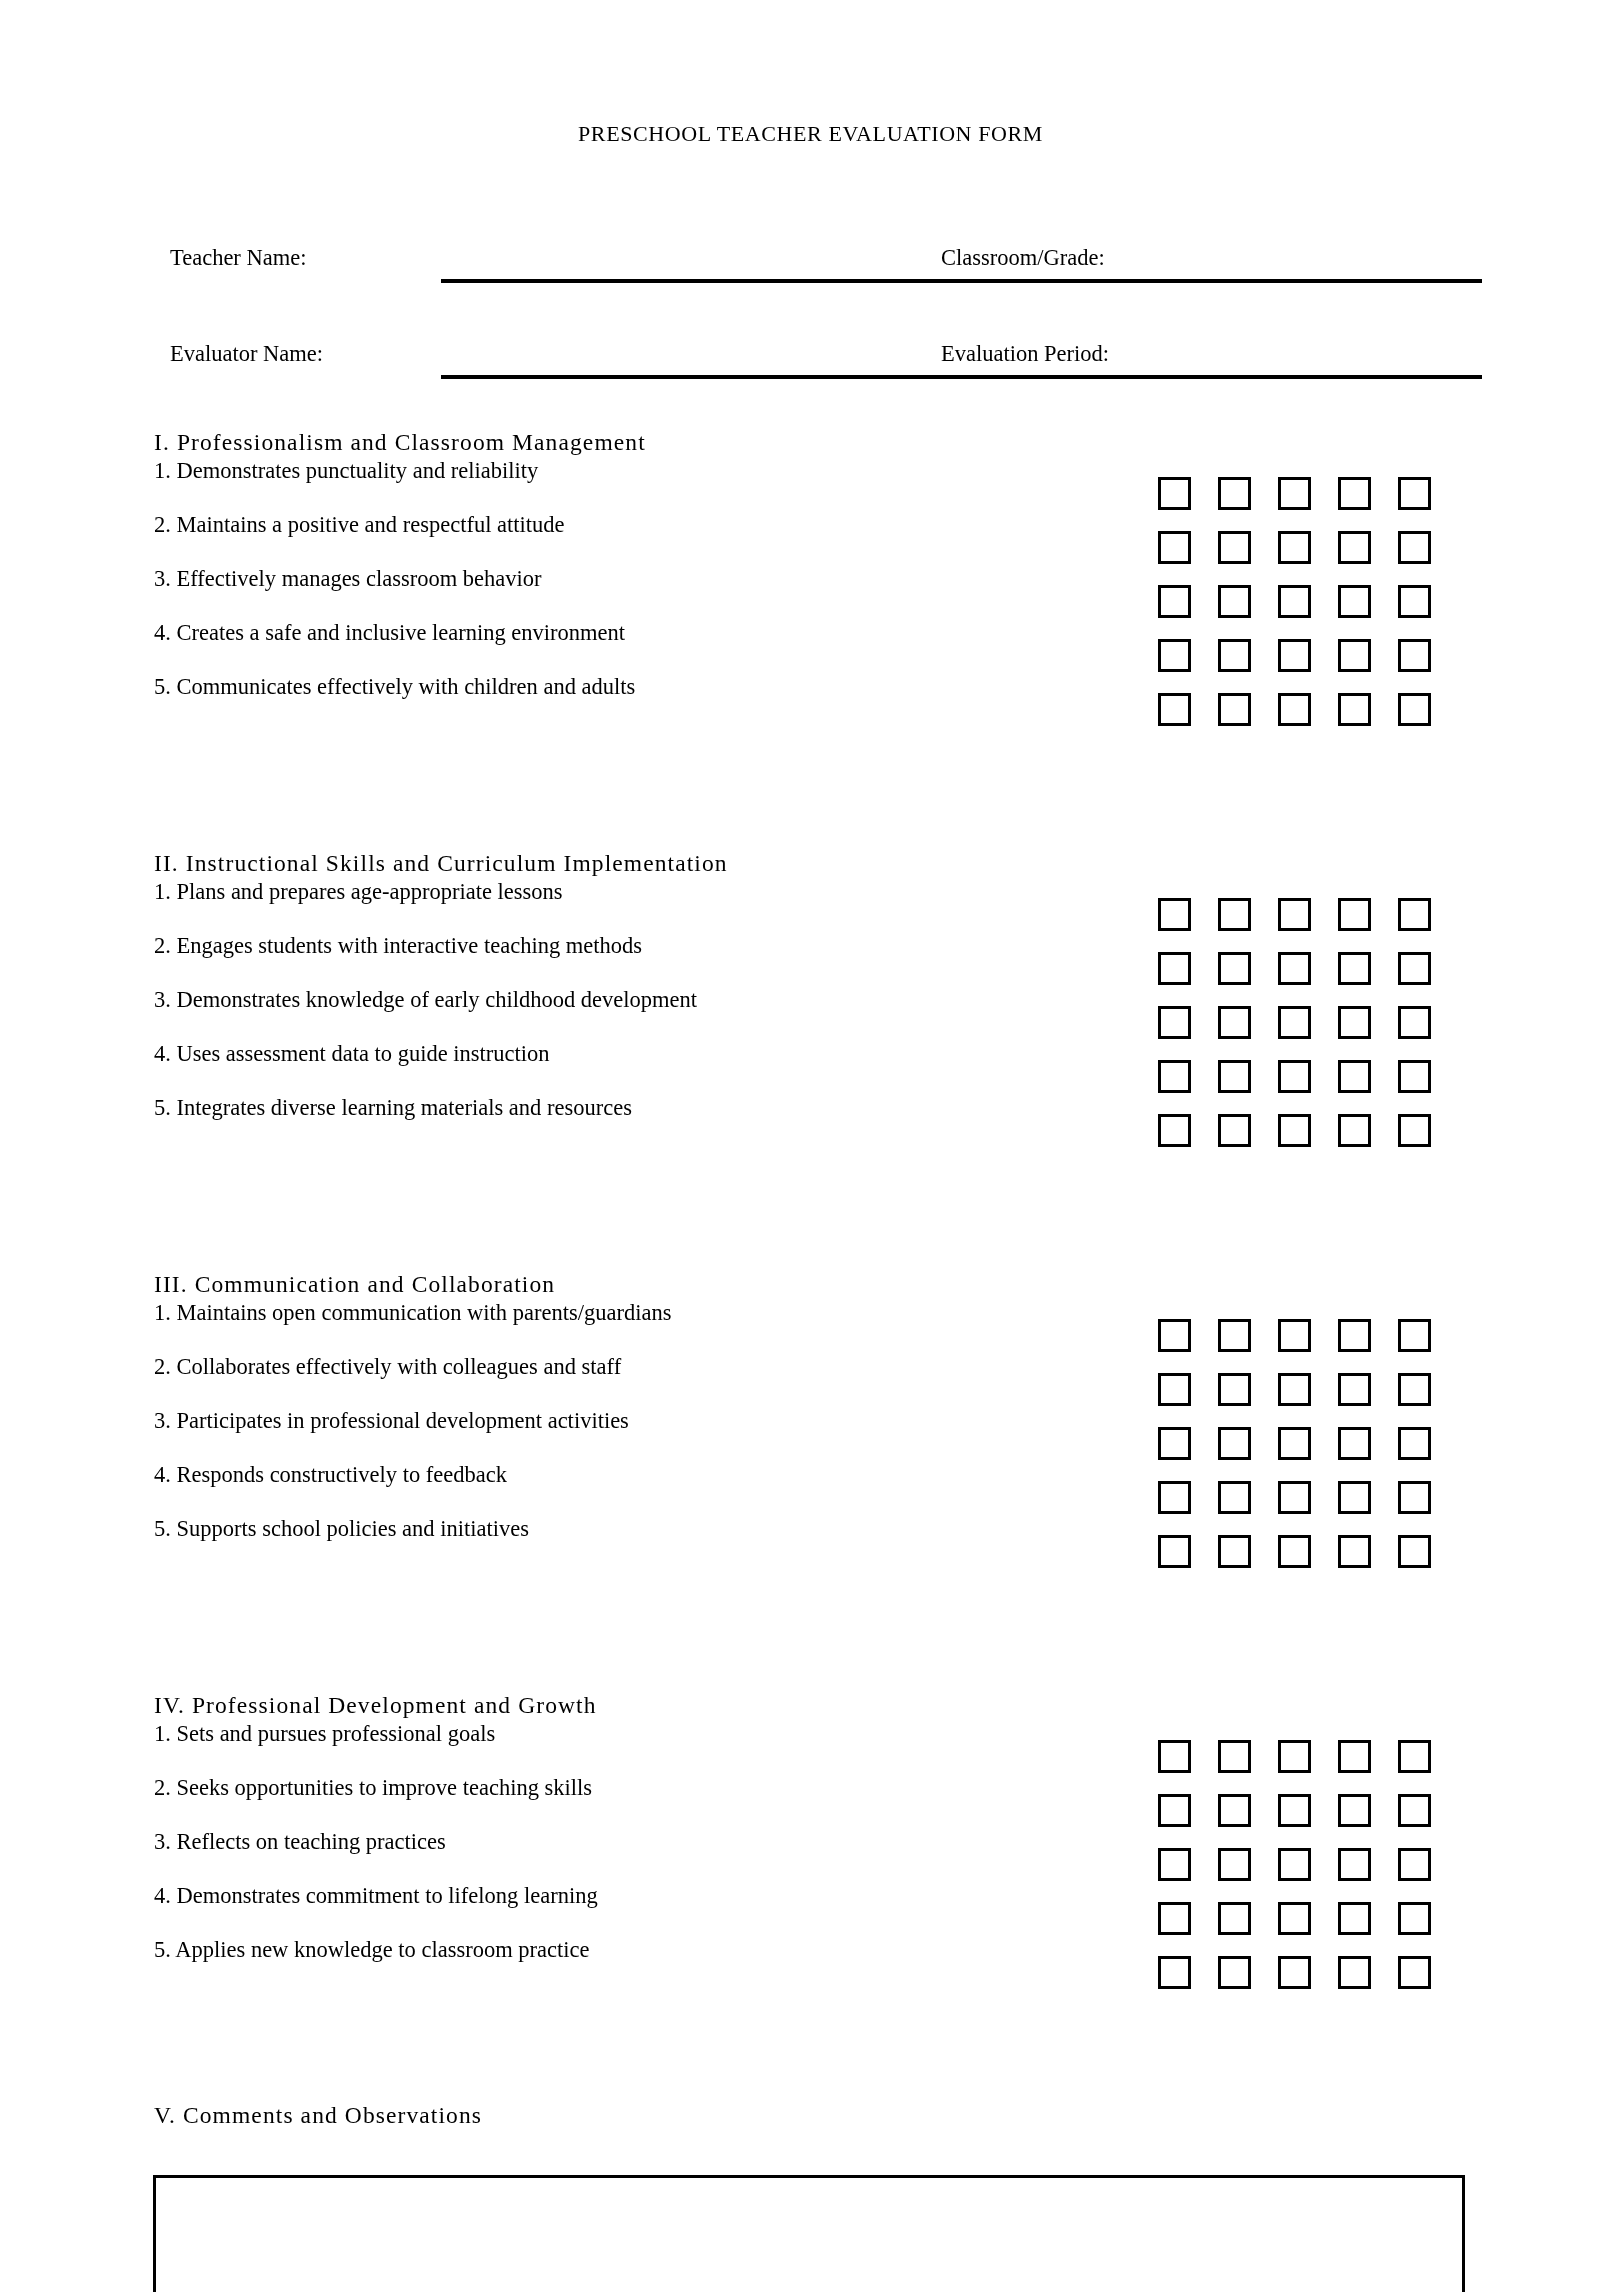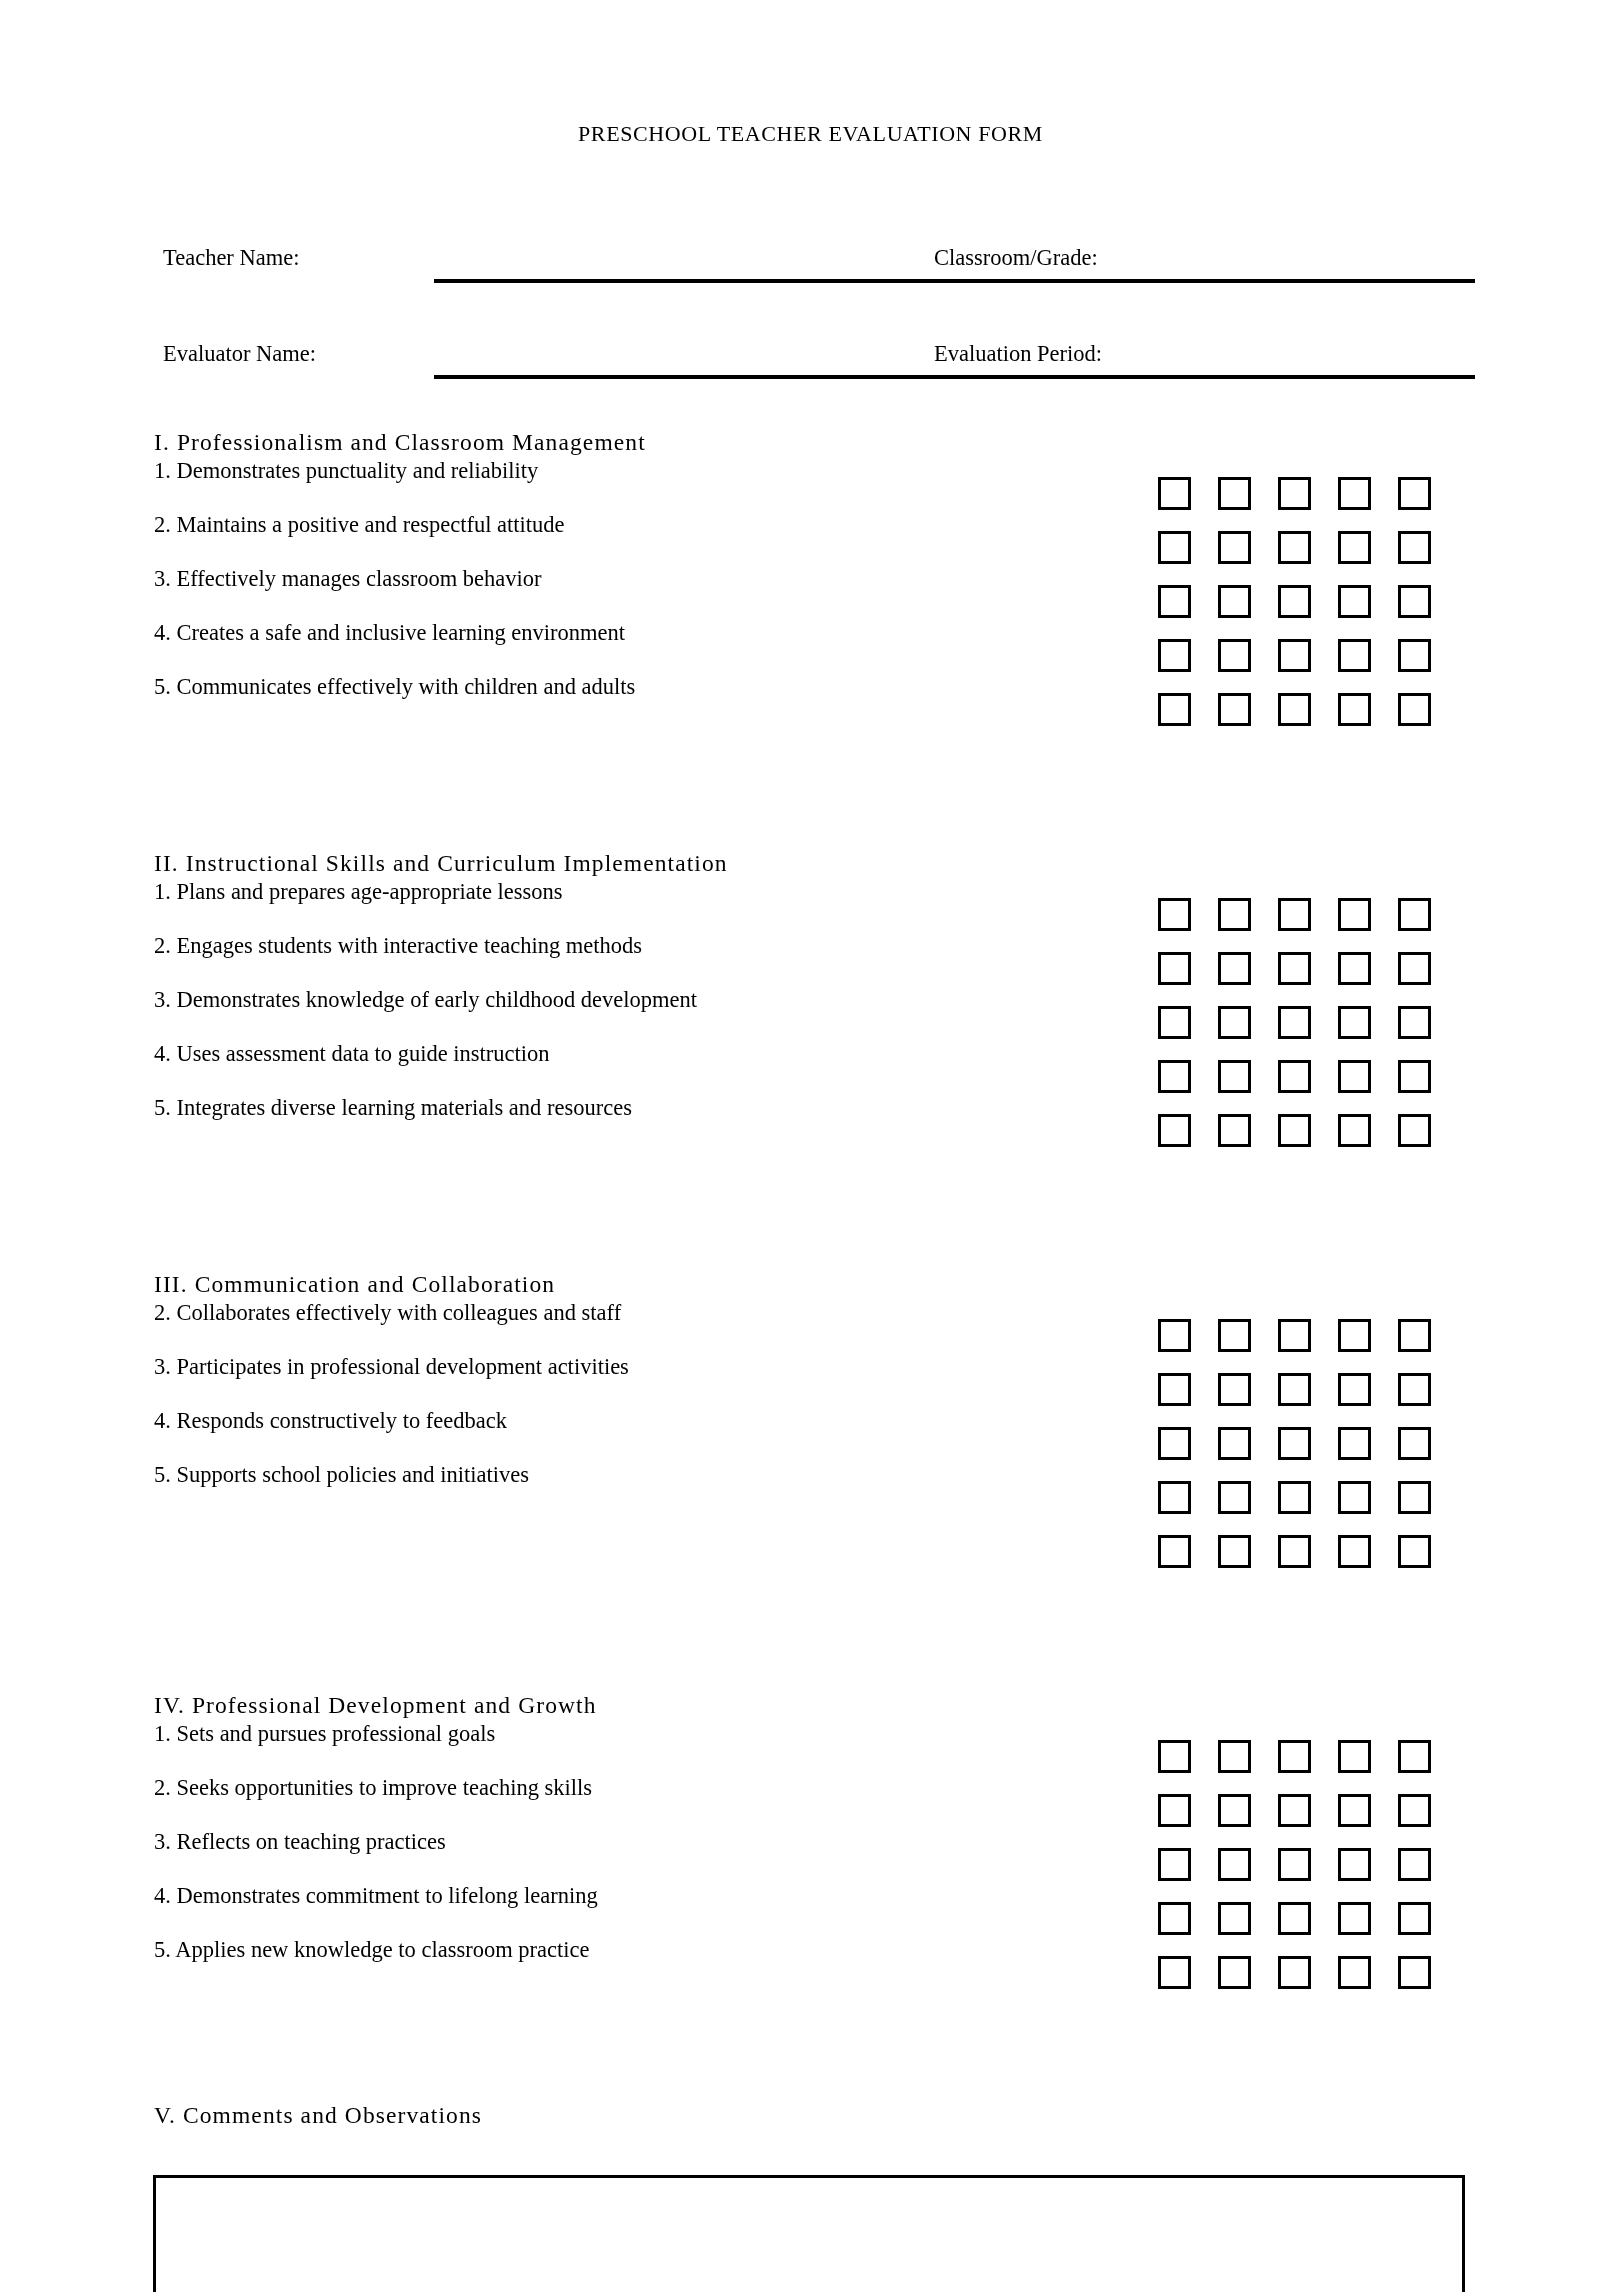--- a/index.html
+++ b/index.html
@@ -35,21 +35,21 @@
     text-align: center;
     font-size: 22px;
     line-height: 39px;
     letter-spacing: 0.6px;
     white-space: nowrap;
   }
 
   
   .field-row {
     position: absolute;
-    left: 9px;
+    left: 16px;
     width: 1322px;
     height: 45px;
   }
   .field-row-1 { top: 243px; }
   .field-row-2 { top: 339px; }
 
   .field-label-left {
     position: absolute;
     left: 154px;
     top: 0;
@@ -231,20 +231,21 @@
       </div>
       <div class="check-row">
         <span class="checkbox"></span><span class="checkbox"></span><span class="checkbox"></span><span class="checkbox"></span><span class="checkbox"></span>
       </div>
     </div>
   </div>
 
   <div class="section section-3">
     <div class="section-heading">III. Communication and Collaboration</div>
     <div class="items">
+      <div class="item">1. Maintains open communication with parents/guardians</div>
       <div class="item">2. Collaborates effectively with colleagues and staff</div>
       <div class="item">3. Participates in professional development activities</div>
       <div class="item">4. Responds constructively to feedback</div>
       <div class="item">5. Supports school policies and initiatives</div>
     </div>
     <div class="checkgrid">
       <div class="check-row">
         <span class="checkbox"></span><span class="checkbox"></span><span class="checkbox"></span><span class="checkbox"></span><span class="checkbox"></span>
       </div>
       <div class="check-row">

